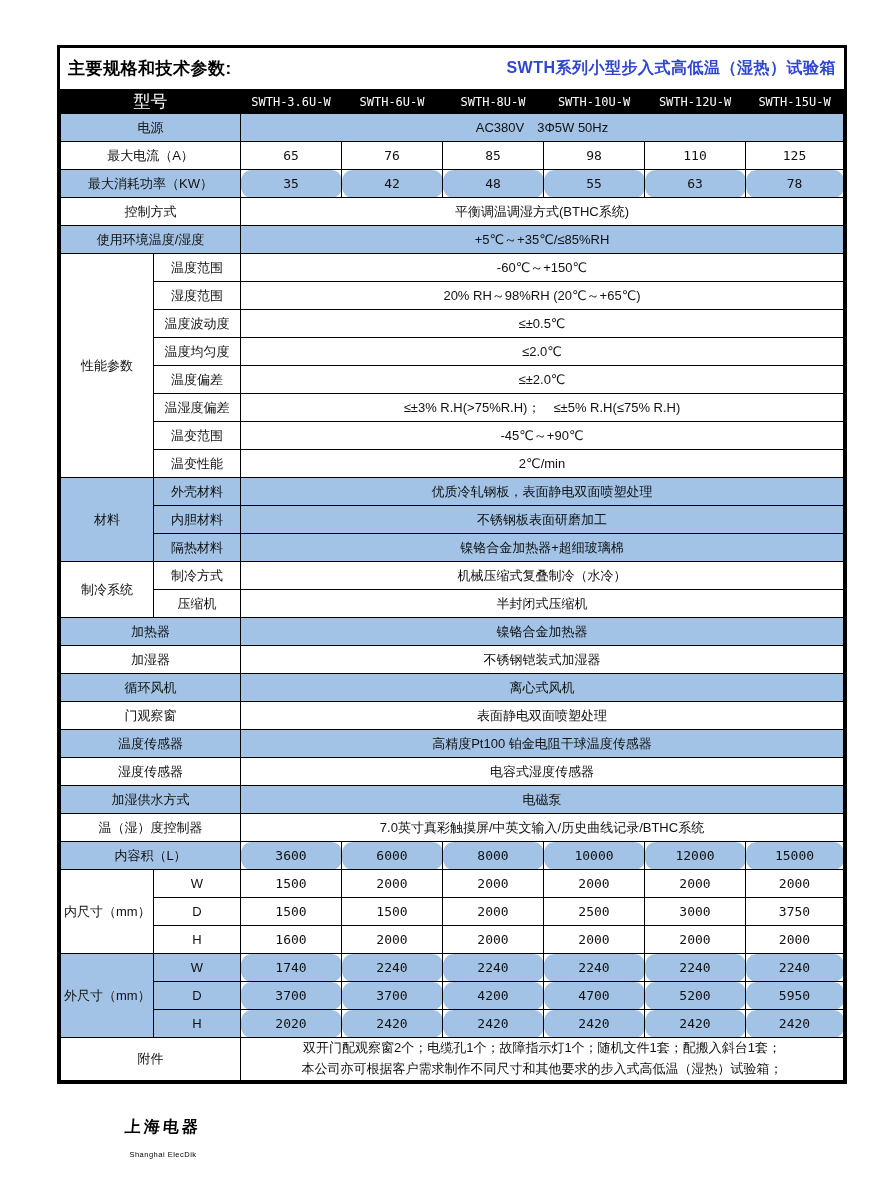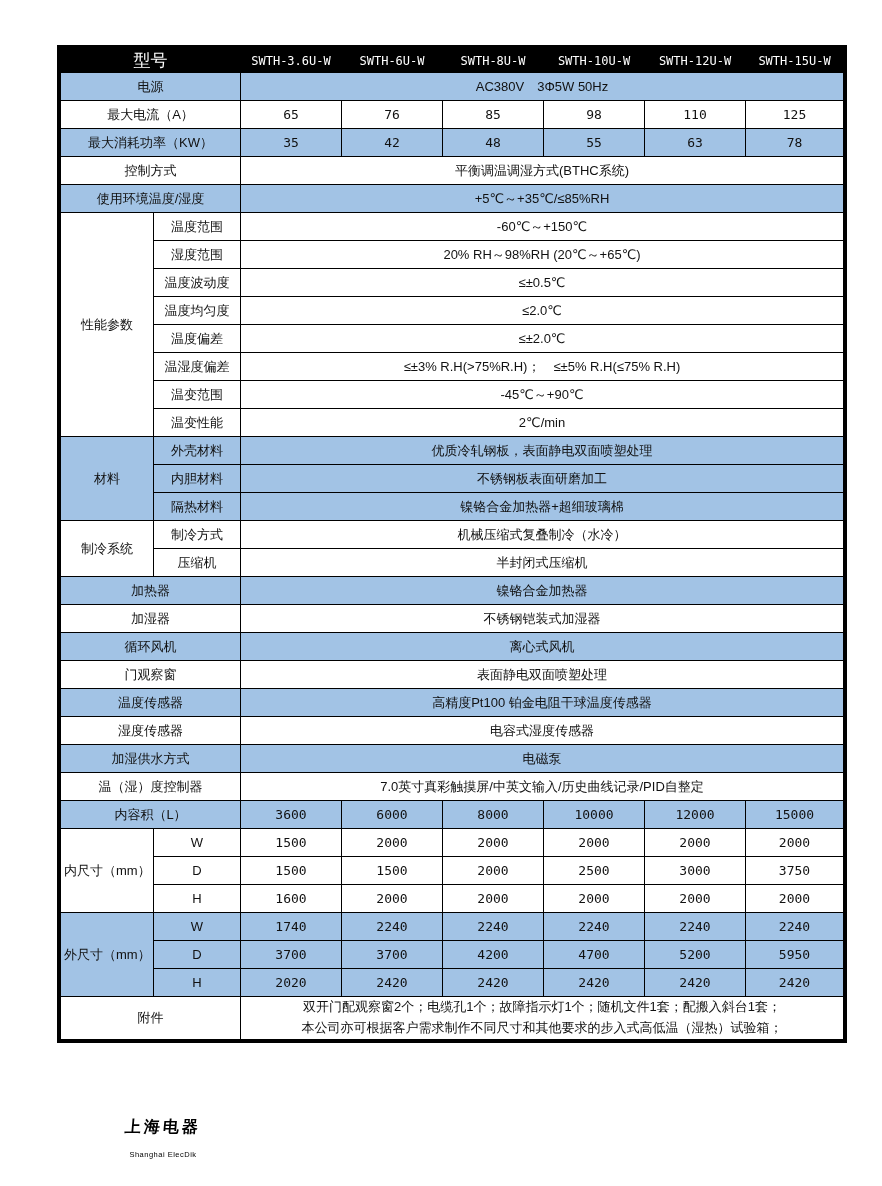--- a/index.html
+++ b/index.html
@@ -28,39 +28,43 @@
     border:1px solid var(--border);height:28px;text-align:center;
     font-size:13px;padding:0 3px;overflow:hidden;white-space:nowrap;
   }
   tr.blue td{background:var(--row-blue);}
   td.lb{text-align:left;padding-left:6px;font-size:13.5px;}
   tr.model-row td{
     background:#000;color:#fff;border-color:#000;height:22px;
     font-size:12px;font-family:"DejaVu Sans Mono","Liberation Mono",monospace;
   }
   tr.model-row td.lb{font-family:"Liberation Sans","DejaVu Sans",sans-serif;font-size:17px;}
-  td.num{font-family:"DejaVu Sans Mono","Liberation Mono",monospace;font-size:13px;}
+  td.num{font-family:"DejaVu Sans Mono","Liberation Mono",monospace;font-size:13px;border-radius:11px;}
   td.acc{
     text-align:left;padding:5px 6px;white-space:normal;line-height:1.6;
     font-size:13px;height:52px;vertical-align:middle;
   }
   .logo{
     position:absolute;left:103px;top:1117px;width:120px;text-align:center;
   }
   .logo-cn{
     font-family:"DejaVu Serif","Liberation Serif",serif;
     font-weight:bold;font-size:16px;letter-spacing:3px;color:#000;
     transform:skewX(-5deg);
   }
   .logo-en{font-size:7.5px;color:#000;margin-top:12px;letter-spacing:.5px;}
 </style>
 </head>
 <body>
 
 <div class="sheet">
+  <div class="titlebar">
+    <span class="title-left">主要规格和技术参数:</span>
+    <span class="title-right">SWTH系列小型步入式高低温（湿热）试验箱</span>
+  </div>
 
   <table class="spec">
     <colgroup>
       <col style="width:93px">
         <col style="width:87px">
       <col style="width:101px">
         <col style="width:101px">
         <col style="width:101px">
       <col style="width:101px">
         <col style="width:101px">
@@ -194,21 +198,21 @@
     <tr>
       <td colspan="2" class="lb">湿度传感器</td>
       <td colspan="6">电容式湿度传感器</td>
     </tr>
     <tr class="blue">
       <td colspan="2" class="lb">加湿供水方式</td>
       <td colspan="6">电磁泵</td>
     </tr>
     <tr>
       <td colspan="2" class="lb">温（湿）度控制器</td>
-      <td colspan="6">7.0英寸真彩触摸屏/中英文输入/历史曲线记录/PID自整定</td>
+      <td colspan="6">7.0英寸真彩触摸屏/中英文输入/历史曲线记录/BTHC系统</td>
     </tr>
 
     <tr class="blue">
       <td colspan="2" class="lb">内容积（L）</td>
       <td class="num">3600</td>
       <td class="num">6000</td>
       <td class="num">8000</td>
       <td class="num">10000</td>
       <td class="num">12000</td>
       <td class="num">15000</td>

